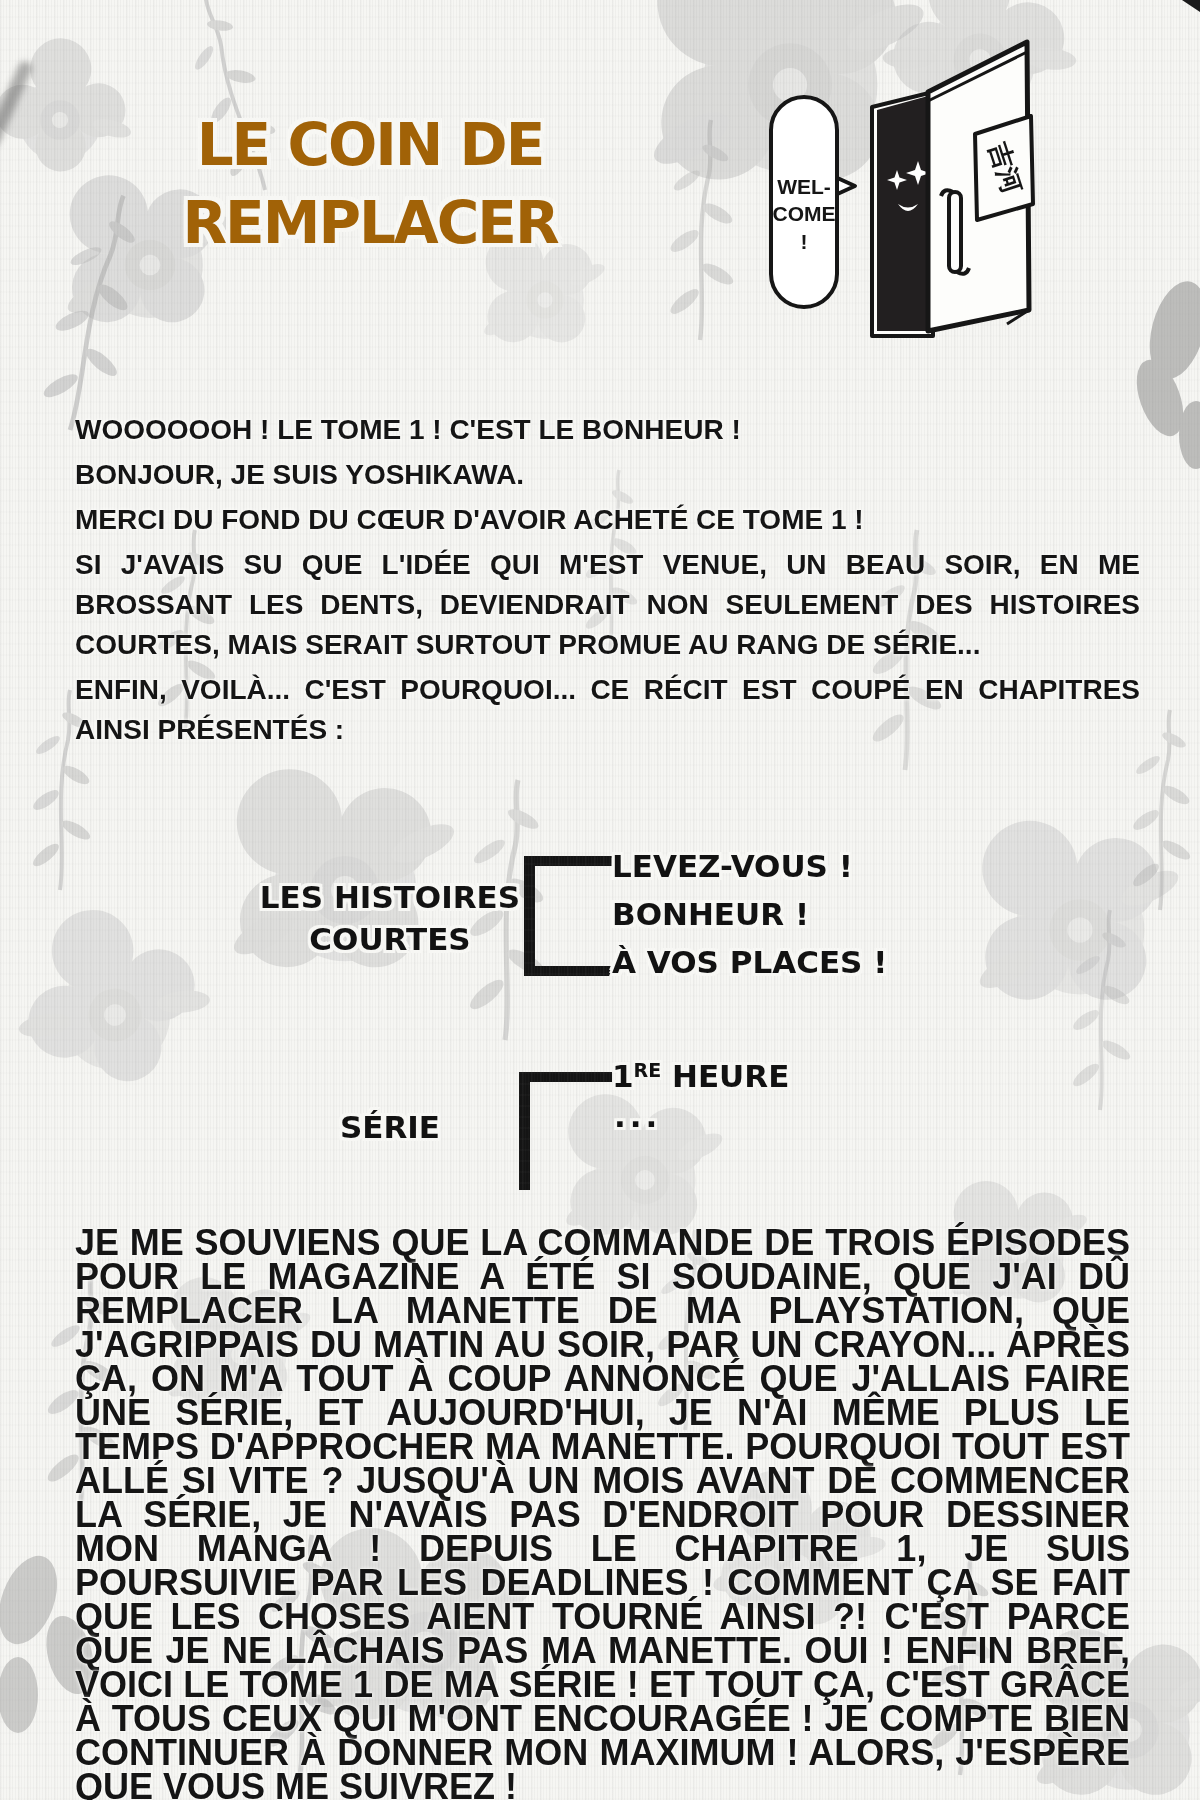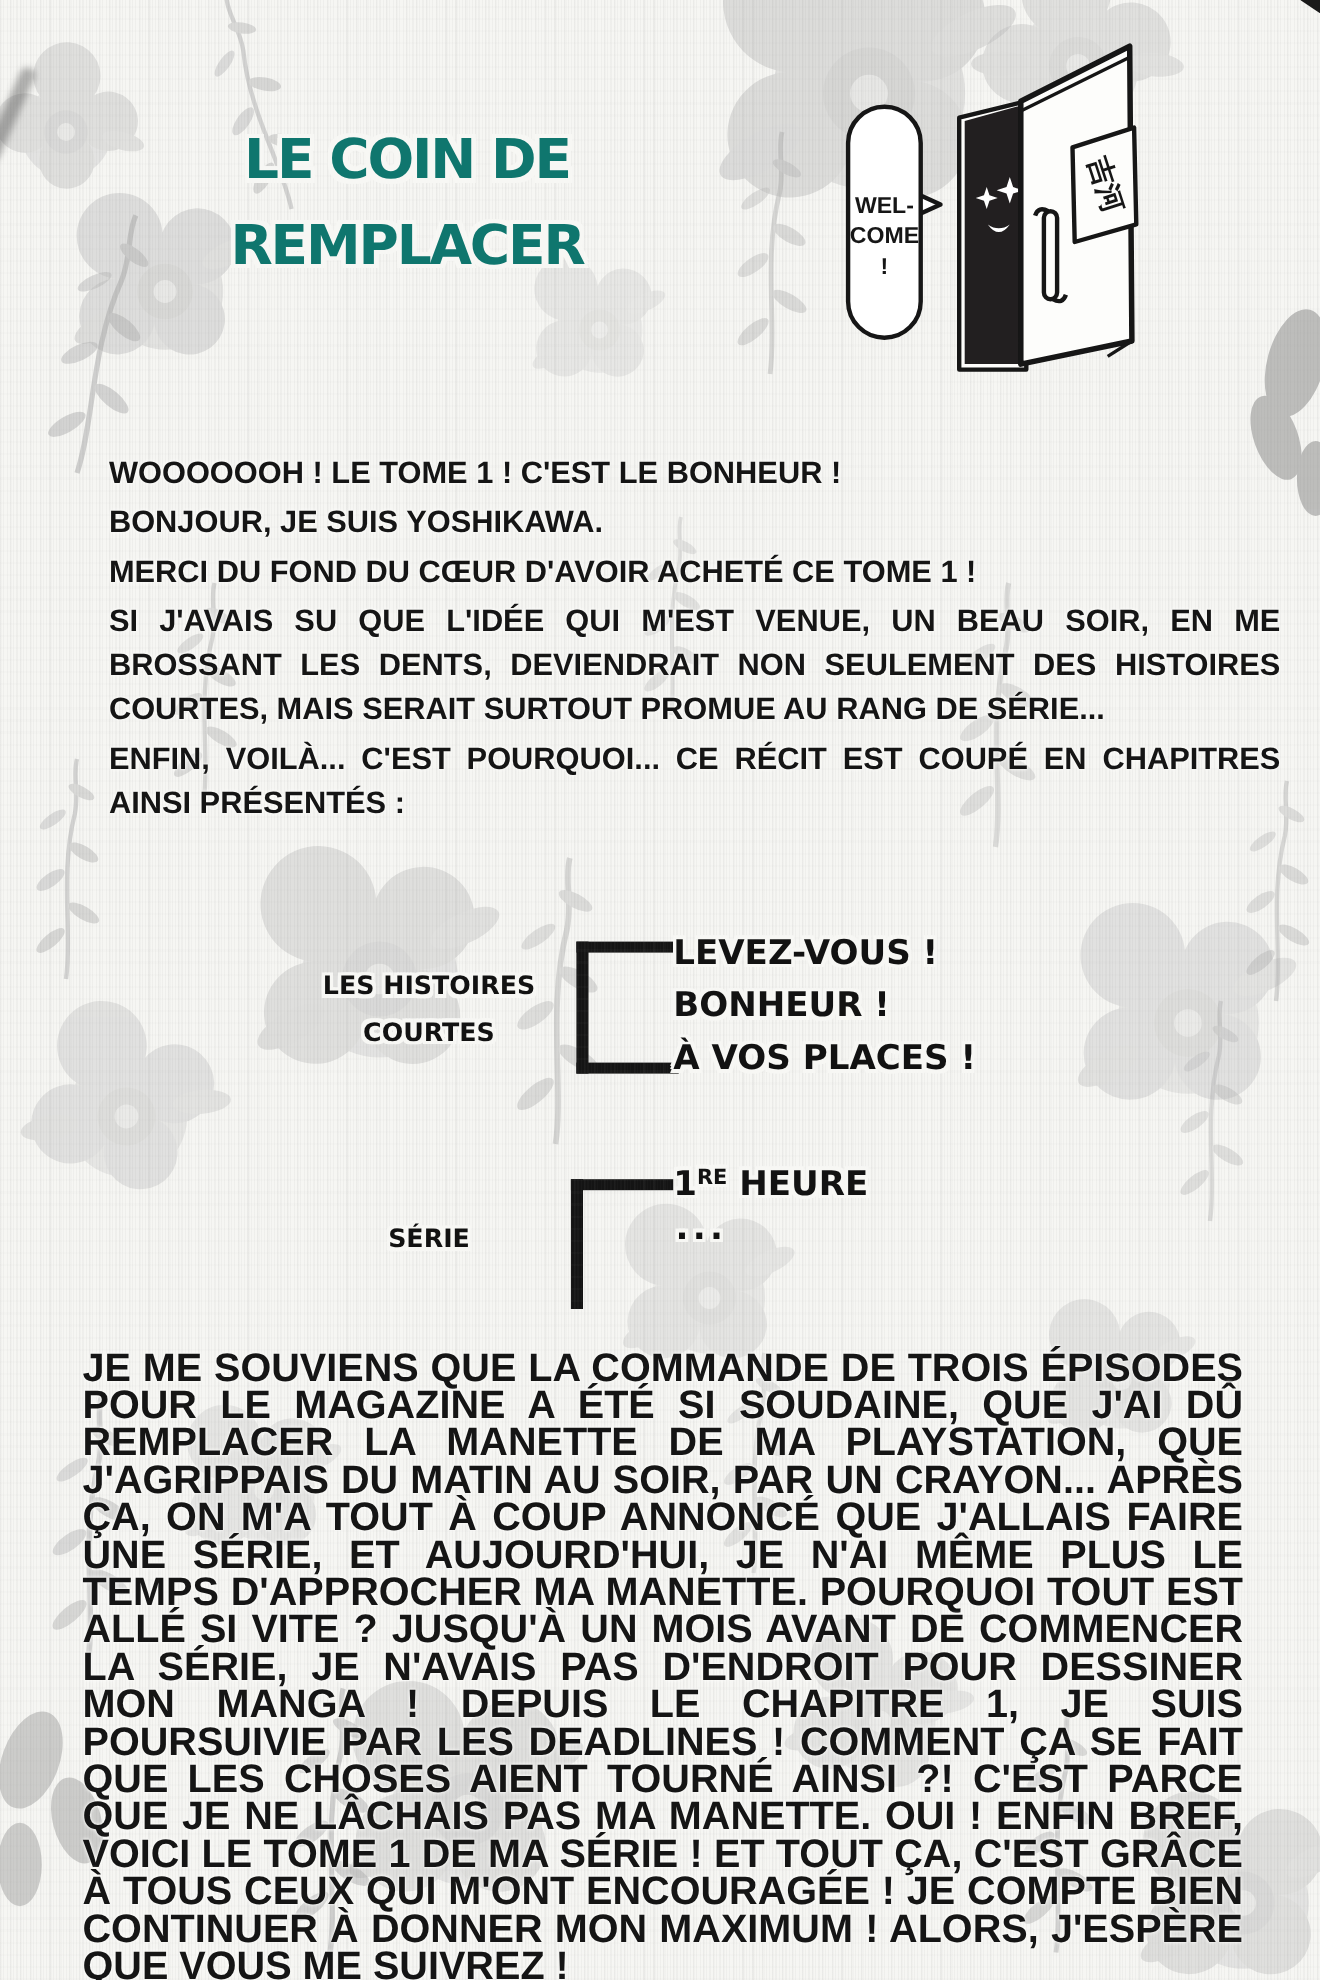--- a/index.html
+++ b/index.html
@@ -23,38 +23,38 @@
   .heavy {
     font-family:"DejaVu Sans", sans-serif; font-weight:bold; color:#121212;
   }
   .halo {
     text-shadow:
       -3px -3px 0 #f7f7f4, 3px -3px 0 #f7f7f4, -3px 3px 0 #f7f7f4, 3px 3px 0 #f7f7f4,
       0 -3px 0 #f7f7f4, 0 3px 0 #f7f7f4, -3px 0 0 #f7f7f4, 3px 0 0 #f7f7f4;
   }
   .page-title {
     left:120px; top:106px; width:500px; text-align:center;
-    font-size:50px; line-height:78px; letter-spacing:-2px; color:#0f766e;
+    font-size:58px; line-height:78px; letter-spacing:-2px; color:#a16207;
     text-shadow:
       -4px -4px 0 #f7f7f4, 4px -4px 0 #f7f7f4, -4px 4px 0 #f7f7f4, 4px 4px 0 #f7f7f4,
       0 -4px 0 #f7f7f4, 0 4px 0 #f7f7f4, -4px 0 0 #f7f7f4, 4px 0 0 #f7f7f4;
   }
 
   
   .body-text {
     color:#151515; font-weight:bold; text-align:justify;
     text-shadow: 0 0 2px #fcfcfa, 0 0 4px #fcfcfa;
   }
-  .intro-block { left:75px; top:410px; width:1065px; font-size:28px; line-height:40px;margin-left:24px; }
+  .intro-block { left:75px; top:410px; width:1065px; font-size:28px; line-height:40px; }
   .intro-block p { margin:0 0 5px 0; }
   .outro-block { left:75px; top:1226px; width:1055px; font-size:36px; line-height:34px; }
   .outro-block p { margin:0 0 10px 0; }
 
   
-  .d-label { position:absolute; text-align:center; font-size:23px; line-height:42px; }
+  .d-label { position:absolute; text-align:center; font-size:31px; line-height:42px; }
   .d1-label { left:240px; top:876px; width:300px; }
   .d2-label { left:240px; top:1106px; width:300px; }
   .d-items { position:absolute; left:612px; top:842px; font-size:31px; line-height:48px; white-space:nowrap; }
   .d2-item  { position:absolute; left:612px; top:1058px; font-size:31px; white-space:nowrap; }
   .d2-item sup { font-size:19px; vertical-align:10px; letter-spacing:0; }
   .d2-ellipsis { position:absolute; left:614px; top:1098px; font-size:31px; letter-spacing:4px; }
   .bracket { position:absolute; }
   .bracket-short {
     left:524px; top:856px; width:82px; height:100px;
     border-left:11px solid #141414; border-top:10px solid #141414; border-bottom:10px solid #141414;

